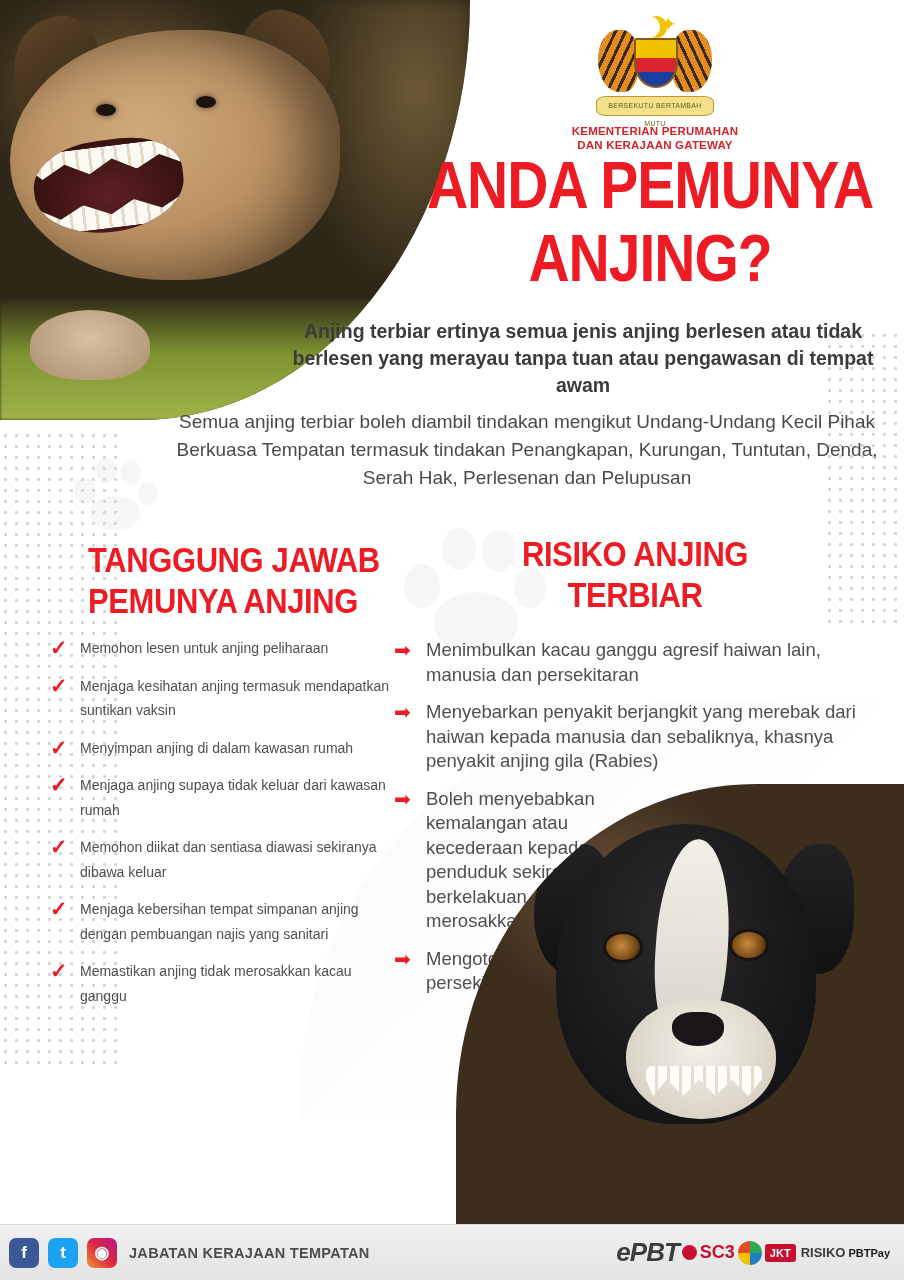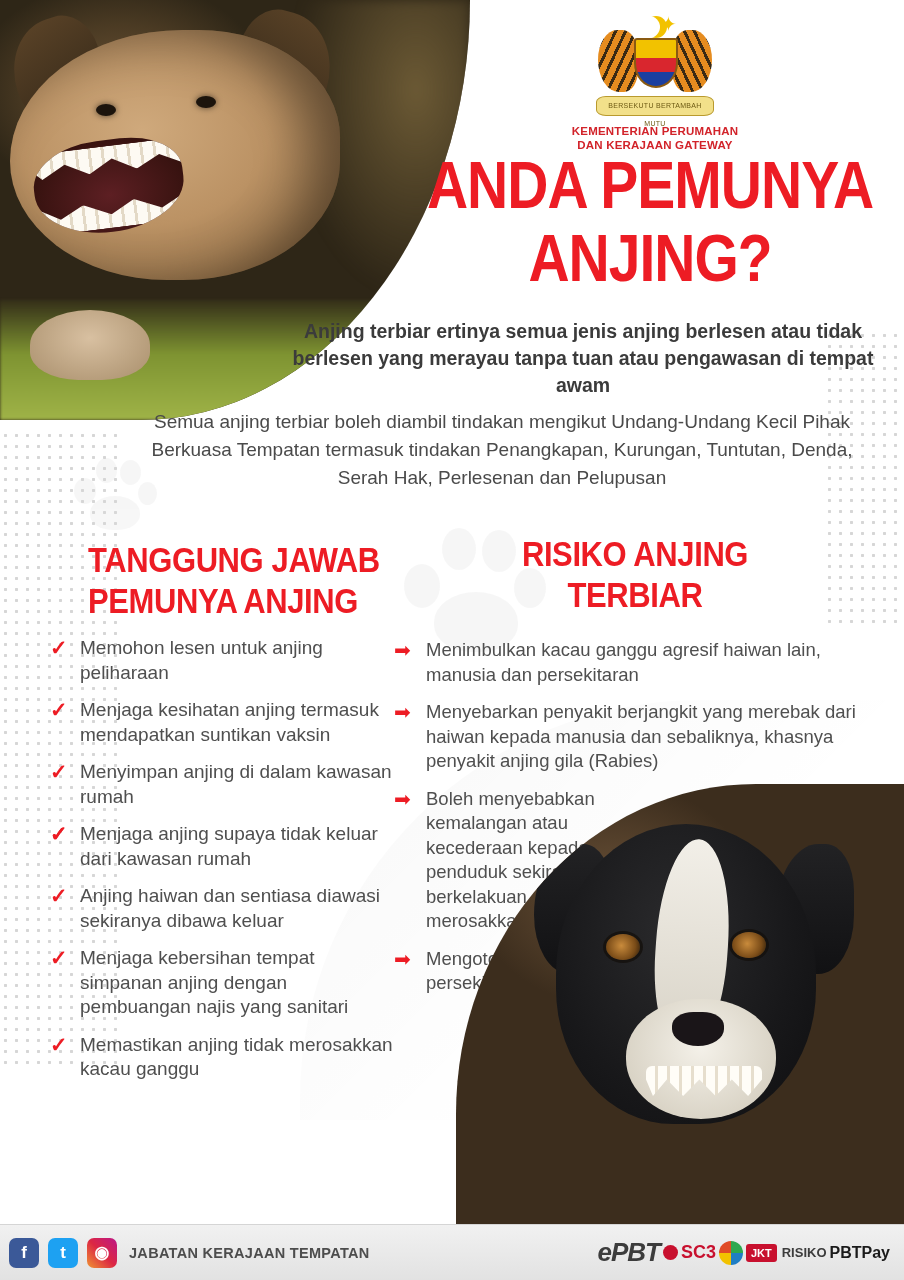--- a/index.html
+++ b/index.html
@@ -166,42 +166,42 @@
     transform-origin: top center;
   }
 
   
   .intro1 {
     position: absolute; left: 288px; top: 318px; width: 590px;
     text-align: center; font-size: 19.5px; line-height: 27px;
     color: #3b3b3b; font-weight: bold;
   }
   .intro2 {
-    position: absolute; left: 132px; top: 408px; width: 740px;
+    position: absolute; left: 157px; top: 408px; width: 740px;
     text-align: center; font-size: 19px; line-height: 28px;
     color: #4a4a4a;
   }
 
   
   .sec-title {
     position: absolute;
     color: #ed1c24; font-weight: bold; font-size: 31px;
     line-height: 36px; letter-spacing: -.4px;
     transform: scaleY(1.14); transform-origin: top left;
   }
   #title-left { left: 88px; top: 540px; width: 320px; }
   #title-right { left: 470px; top: 534px; width: 330px; text-align: center; }
 
   
   .list { position: absolute; }
   #list-left { left: 46px; top: 636px; width: 348px; }
   #list-right { left: 392px; top: 638px; width: 500px; }
 
   .li { position: relative; padding-left: 34px; margin-bottom: 13px; }
-  .li .txt { font-size: 19px; line-height: 24.5px; color: #4f4f4f; }
+  .li .txt { font-size: 14px; line-height: 24.5px; color: #4f4f4f; }
   #list-right .li .txt { font-size: 18.5px; line-height: 24.5px; }
   .check {
     position: absolute; left: 4px; top: 2px;
     width: 20px; height: 20px; color: #ed1c24;
     font-size: 21px; line-height: 20px; font-weight: bold;
   }
   .arrow {
     position: absolute; left: 2px; top: 1px;
     color: #ed1c24; font-size: 20px; line-height: 22px;
   }
@@ -276,21 +276,21 @@
   }
   .logos { margin-left: auto; display: flex; align-items: center; gap: 3px; padding-right: 14px; }
   .logo-epbt { font-weight: bold; font-size: 26px; color: #3c3c3c; font-style: italic; letter-spacing: -1px; }
   .logo-sc3 { display: flex; align-items: center; gap: 3px; font-weight: bold; font-size: 18px; color: #c8102e; }
   .dot-red { width: 15px; height: 15px; border-radius: 50%; background: #c8102e; }
   .logo-globe { width: 24px; height: 24px; border-radius: 50%;
     background: conic-gradient(#2fa84f 0 25%, #1f7ec4 25% 50%, #f2c200 50% 75%, #e04b26 75%); }
   .logo-jkt { display: flex; align-items: center; }
   .jkt-badge { background: #c8102e; color: #fff; font-weight: bold; font-size: 11px; padding: 3px 5px; border-radius: 3px; }
   .gateway { font-weight: bold; font-size: 13px; color: #3c3c3c; margin-left: 5px; }
-  .pbtpay { font-weight: bold; font-size: 16px; color: #1a1a1a; }
+  .pbtpay { font-weight: bold; font-size: 11px; color: #1a1a1a; }
 
   .arcline {
     position: absolute; left: 300px; top: 700px; width: 620px; height: 420px;
     border-top-left-radius: 400px; border: 0;
     background: linear-gradient(135deg, rgba(0,0,0,.03), rgba(0,0,0,0) 60%);
     pointer-events: none;
   }
 </style>
 </head>
 <body>
@@ -373,21 +373,21 @@
   </div>
   <div class="li">
     <span class="check">✓</span>
   </div>
   <div class="li">
     <span class="check">✓</span>
     <span class="txt">Menjaga anjing supaya tidak keluar dari kawasan rumah</span>
   </div>
   <div class="li">
     <span class="check">✓</span>
-    <span class="txt">Anjing haiwan dan sentiasa diawasi sekiranya dibawa keluar</span>
+    <span class="txt">Memohon diikat dan sentiasa diawasi sekiranya dibawa keluar</span>
   </div>
   <div class="li">
     <span class="check">✓</span>
     <span class="txt">Menjaga kebersihan tempat simpanan  anjing dengan pembuangan najis yang sanitari</span>
   </div>
   <div class="li">
     <span class="check">✓</span>
     <span class="txt">Memastikan anjing tidak merosakkan kacau ganggu</span>
   </div>
 </div>

